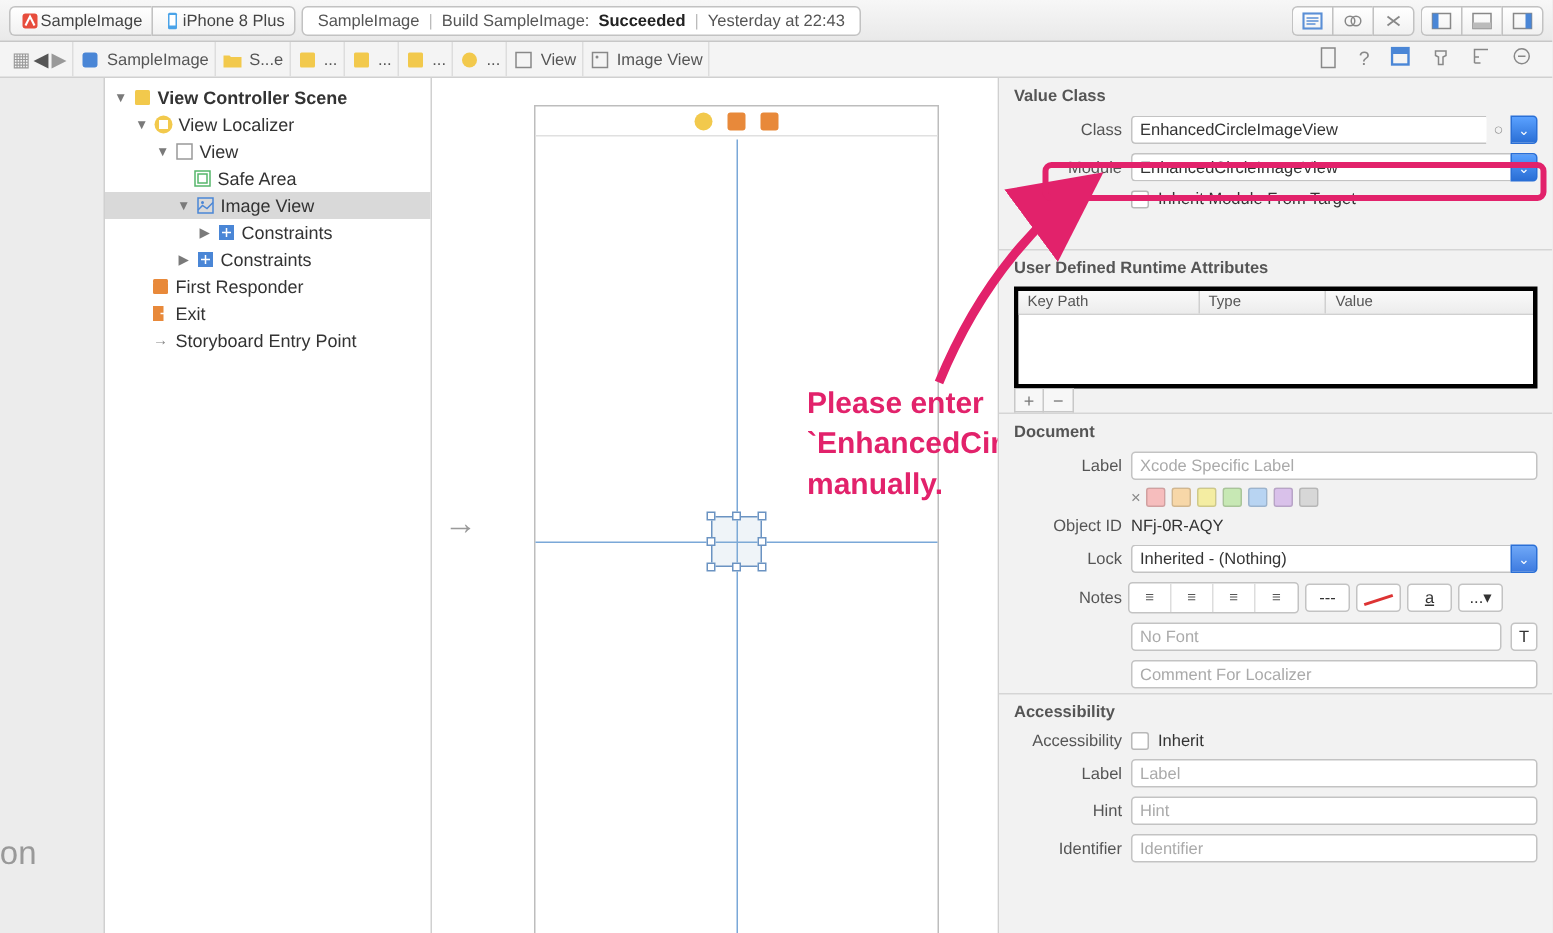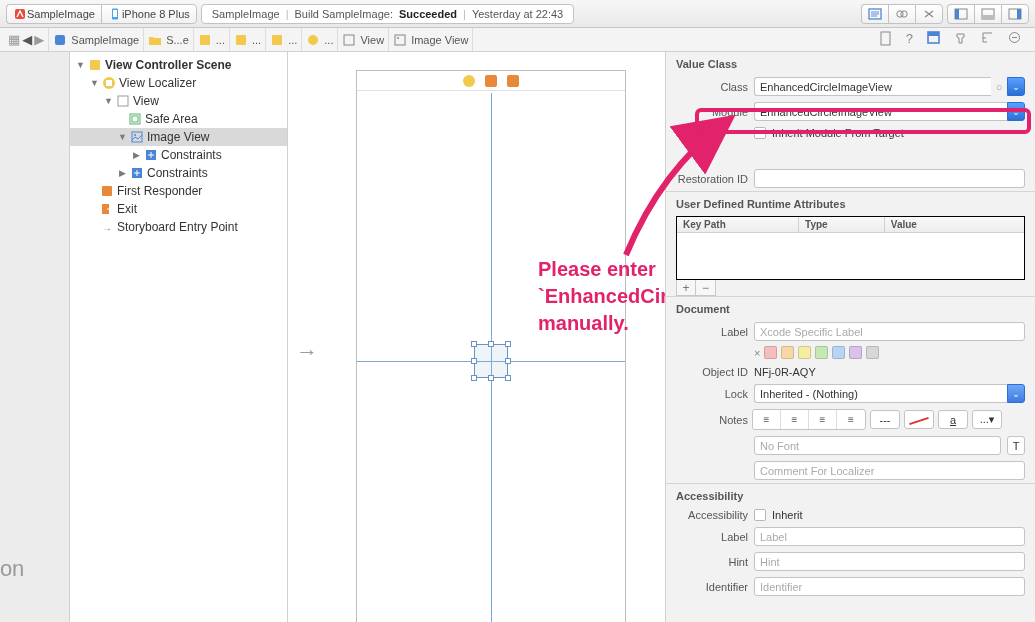--- a/index.html
+++ b/index.html
@@ -60,21 +60,21 @@
 .insp-section-title { font-weight:600; color:#555; padding:6px 10px 4px; border-top:1px solid #d5d5d5; background:#f2f2f2; }
 .insp-section-title.first { border-top:none; }
 .insp-row { display:flex; align-items:center; padding:3px 10px; gap:6px; }
 .insp-label { width:72px; text-align:right; color:#555; font-size:11px; }
 .insp-field { flex:1; height:19px; border:1px solid #c3c3c3; border-radius:3px; background:#fff; padding:0 5px; font-size:11px; color:#333; display:flex; align-items:center; }
 .insp-field.placeholder { color:#aaa; }
 .insp-combo { display:flex; flex:1; }
 .insp-combo .insp-field { border-top-right-radius:0; border-bottom-right-radius:0; border-right:0; }
 .combo-btn { width:18px; height:19px; border:1px solid #2a6fd6; background:linear-gradient(#5aa1ff,#2a6fd6); border-top-right-radius:3px; border-bottom-right-radius:3px; display:flex; align-items:center; justify-content:center; color:#fff; font-size:9px; }
 .insp-check { width:12px; height:12px; border:1px solid #b8b8b8; border-radius:2px; background:#fff; display:inline-block; }
-.attr-table { margin:2px 10px 0; border:1px solid #000000; background:#fff;font-weight:bold; }
+.attr-table { margin:2px 10px 0; border:3px solid #000000; background:#fff; }
 .attr-table .hdr { display:flex; background:linear-gradient(#fafafa,#ececec); border-bottom:1px solid #d0d0d0; font-size:10px; color:#555; }
 .attr-table .hdr > div { padding:2px 6px; border-right:1px solid #d0d0d0; }
 .attr-table .body { height:46px; }
 .attr-foot { display:flex; gap:0; margin:0 10px; }
 .attr-foot .fbtn { width:20px; height:16px; border:1px solid #c8c8c8; border-top:0; background:#f7f7f7; display:flex; align-items:center; justify-content:center; color:#777; font-size:12px; }
 .swatch-row { display:flex; gap:4px; align-items:center; padding:2px 10px 4px 88px; }
 .swatch { width:13px; height:13px; border-radius:2px; border:1px solid rgba(0,0,0,0.15); }
 .align-group { display:flex; border:1px solid #c3c3c3; border-radius:3px; overflow:hidden; background:#fff; }
 .align-group > div { width:28px; height:19px; display:flex; align-items:center; justify-content:center; border-right:1px solid #ddd; font-size:10px; color:#555; }
 .align-group > div:last-child { border-right:none; }
@@ -388,24 +388,20 @@
         <div class="combo-btn">⌄</div>
       </div>
     </div>
     <div class="insp-row">
       <div class="insp-label"></div>
       <span class="insp-check"></span>
       <span>Inherit Module From Target</span>
     </div>
 
     <div style="height:24px"></div>
-    <div class="insp-row">
-      <div class="insp-label">Restoration ID</div>
-      <div class="insp-field"></div>
-    </div>
 
     <div class="insp-section-title">User Defined Runtime Attributes</div>
     <div class="attr-table">
       <div class="hdr">
         <div style="flex:1.2">Key Path</div>
         <div style="flex:0.8">Type</div>
         <div style="flex:1.4;border-right:none">Value</div>
       </div>
       <div class="body"></div>
     </div>

